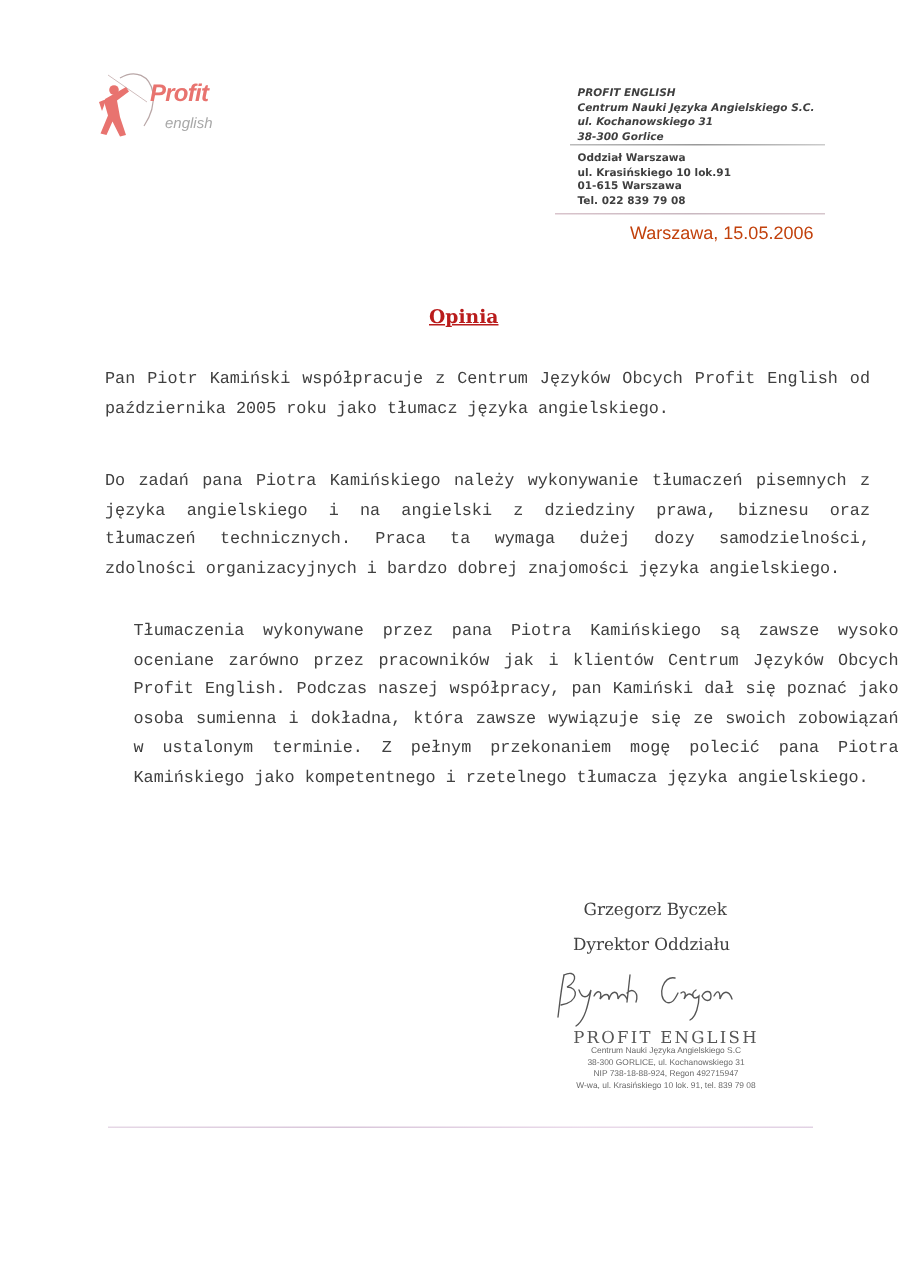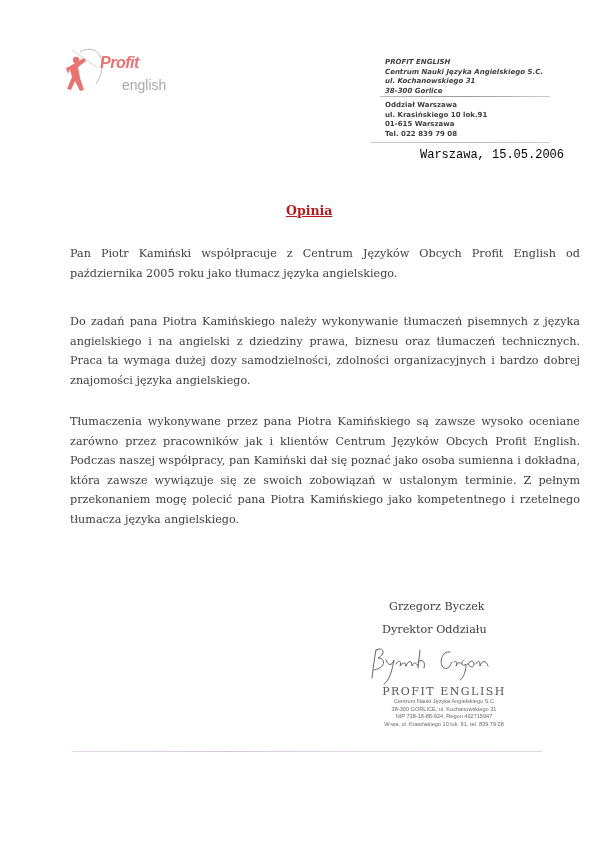--- a/index.html
+++ b/index.html
@@ -1,36 +1,36 @@
 <!DOCTYPE html>
 <html><head>
   <meta charset="utf-8">
   <style>
     * { margin: 0; padding: 0; box-sizing: border-box; }
     html, body { width: 612px; height: 842px; background: #ffffff; overflow: hidden; }
     body { position: relative; font-family: "DejaVu Serif", serif; color: #3a3a3a; }
 
     .logo { position: absolute; left: 62px; top: 44px; width: 100px; height: 50px; }
     .logo-text { position: absolute; left: 38px; top: 10px; font-family: "Liberation Sans", sans-serif; font-weight: bold; font-style: italic; font-size: 16px; color: #e8736f; letter-spacing: -0.5px; }
-    .logo-sub { position: absolute; left: 60px; top: 33px; font-family: "Liberation Sans", sans-serif; font-size: 14px; color: #a8a8a8; }
+    .logo-sub { position: absolute; left: 48px; top: 33px; font-family: "Liberation Sans", sans-serif; font-style: italic; font-size: 10px; color: #a8a8a8; }
     .logo-figure { position: absolute; left: 0; top: 0; }
 
     .company-block { position: absolute; left: 385px; top: 58px; font-family: "DejaVu Sans", sans-serif; font-weight: bold; font-style: italic; font-size: 7px; line-height: 9.5px; color: #3f3f3f; }
     .branch-block { position: absolute; left: 385px; top: 101px; font-family: "DejaVu Sans", sans-serif; font-weight: bold; font-size: 7px; line-height: 9.5px; color: #3f3f3f; }
     .rule-1 { position: absolute; left: 380px; top: 96px; width: 170px; height: 1px; background: linear-gradient(90deg, #bbbbbb, #999999, #cccccc); }
     .rule-2 { position: absolute; left: 370px; top: 142px; width: 180px; height: 1px; background: linear-gradient(90deg, #d9c4cc, #c9b8c0, #d6c6cc); }
 
-    .date { position: absolute; left: 420px; top: 148px; font-size: 12px; color: #000000; font-family: Liberation Mono, monospace; }
+    .date { position: absolute; left: 420px; top: 148px; font-size: 12px; color: #c2410c; font-family: Liberation Sans, sans-serif; }
 
     .title { position: absolute; left: 286px; top: 203px; font-size: 12.5px; font-weight: bold; text-decoration: underline; color: #b91c1c; }
 
-    .para { position: absolute; left: 70px; width: 510px; font-size: 11.2px; line-height: 19.6px; text-align: justify; color: #404040; }
+    .para { position: absolute; left: 70px; width: 510px; font-size: 11.2px; line-height: 19.6px; text-align: justify; color: #404040; font-family: Liberation Mono, monospace; }
     .p1 { top: 244px; }
     .p2 { top: 312px; }
-    .p3 { top: 412px; }
+    .p3 { top: 412px; margin-left: 19px; }
 
     .sig-name { position: absolute; left: 389px; top: 600px; font-size: 11.2px; color: #404040; }
     .sig-role { position: absolute; left: 382px; top: 623px; font-size: 11.2px; color: #404040; }
 
     .signature { position: absolute; left: 370px; top: 640px; }
 
     .stamp { position: absolute; left: 364px; top: 686px; width: 160px; text-align: center; color: #6a6a6a; }
     .stamp-title { font-family: "DejaVu Serif", serif; font-size: 11px; letter-spacing: 1.5px; color: #555; line-height: 12px; }
     .stamp-line { font-family: "Liberation Sans", sans-serif; font-size: 5.6px; line-height: 7.5px; color: #6a6a6a; white-space: nowrap; }
 

